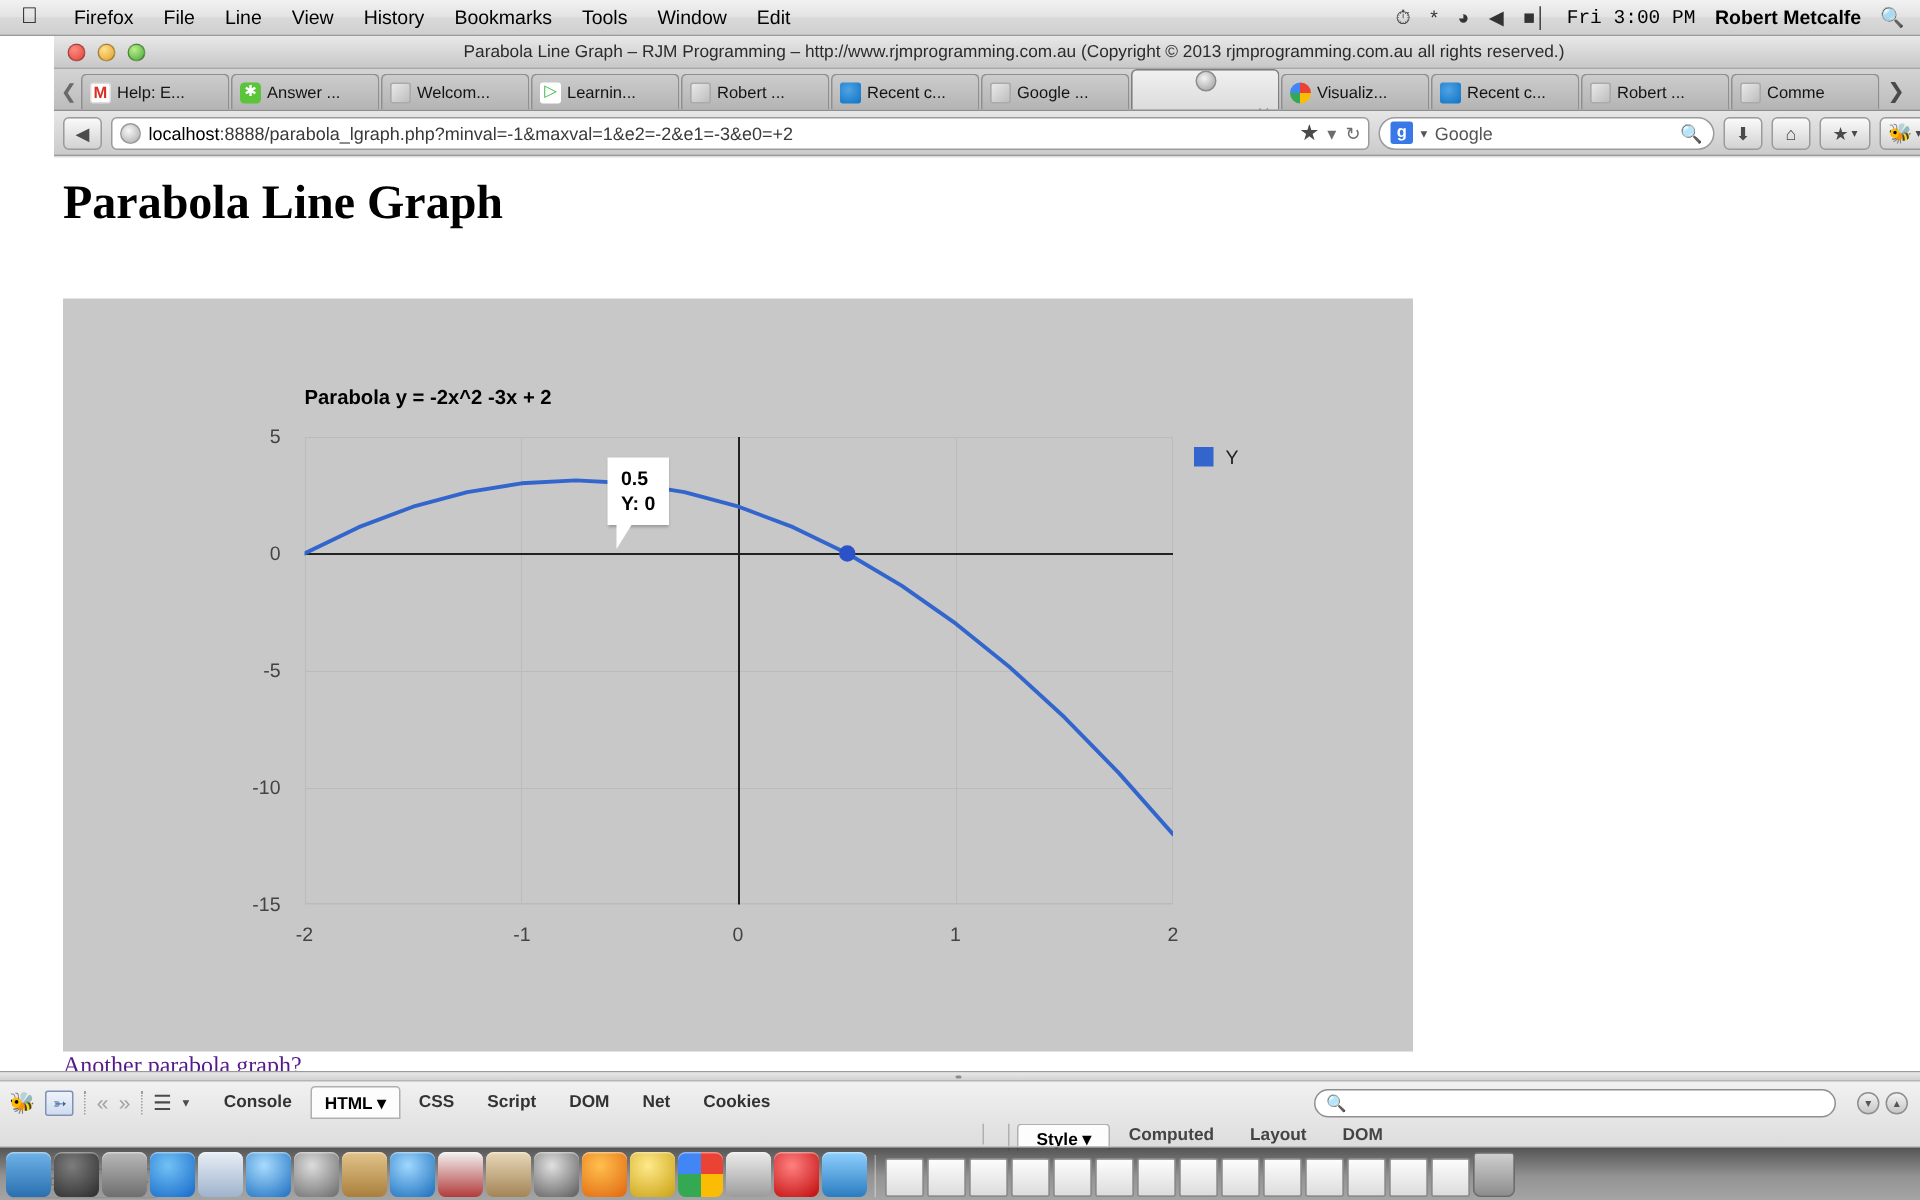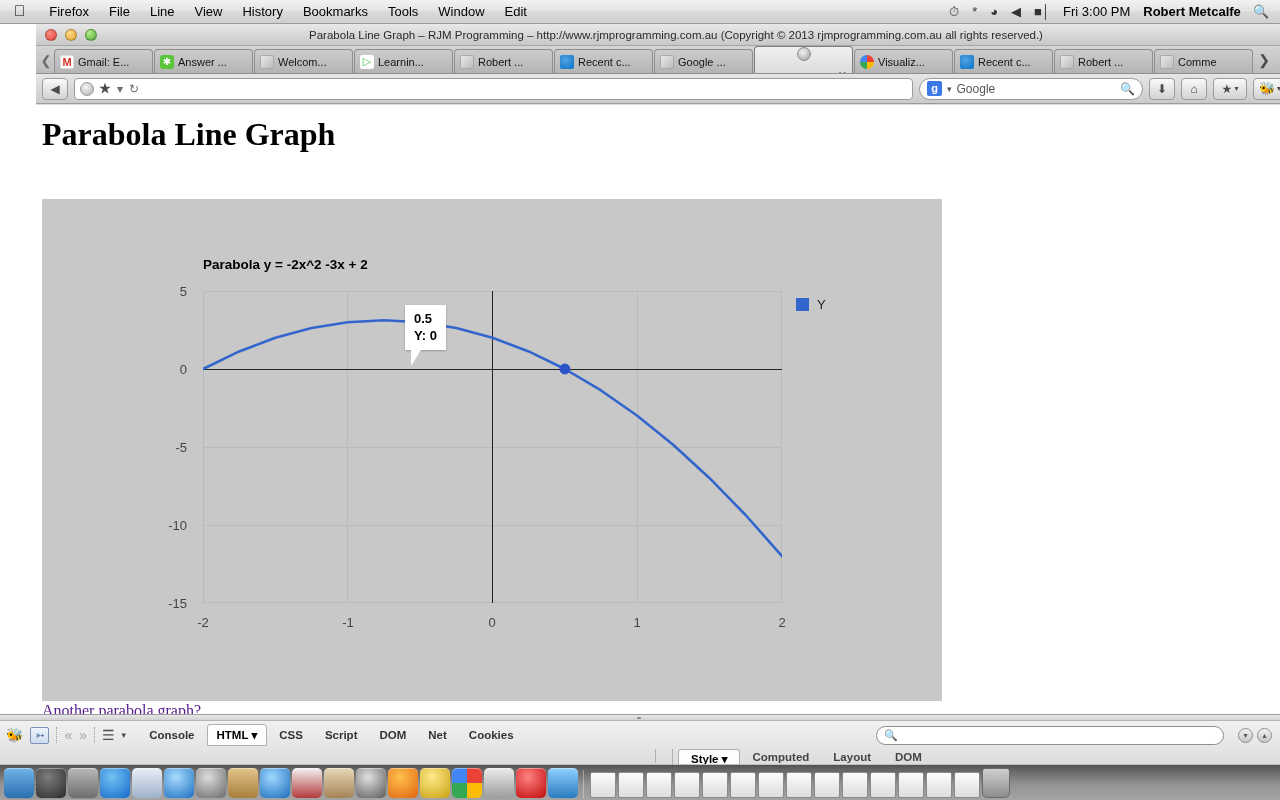--- a/index.html
+++ b/index.html
@@ -23,21 +23,21 @@
     margin: 0 14px 0 14px; font-size: 15px; line-height: 1;
     position: relative; top: -1px;
   }
   .menubar-item { padding: 0 10px; white-space: nowrap; }
   .menubar-item.app-name { font-weight: normal; }
   .menubar-right {
     margin-left: auto; display: flex; align-items: center;
     padding-right: 10px; gap: 13px; font-size: 13px;
   }
   .mb-ico { font-size: 13px; color: #333; line-height: 1; }
-  .mb-clock { white-space: nowrap; }
+  .mb-clock { white-space: nowrap; font-family: Liberation Mono, monospace; }
   .mb-user { font-weight: bold; white-space: nowrap; }
 
   
   .window {
     position: absolute; top: 24px; left: 0; width: 1280px; height: 690px;
     background: #dcdcdc;
     margin-left: 36px;
   }
   .titlebar {
     height: 22px; width: 100%;
@@ -351,21 +351,21 @@
     <span class="title-text">Parabola Line Graph – RJM Programming – http://www.rjmprogramming.com.au (Copyright © 2013 rjmprogramming.com.au all rights reserved.)</span>
     <span class="title-resize">↗</span>
   </div>
 
   <div class="tabstrip">
     <span class="tab-scroll">❮</span>
     <div class="tabs">
 
       <div class="tab">
         <span class="tab-favicon fav-gmail">M</span>
-        <span class="tab-label">Gmail: E...</span>
+        <span class="tab-label">Help: E...</span>
       </div>
       <div class="tab">
         <span class="tab-favicon fav-green">✱</span>
         <span class="tab-label">Answer ...</span>
       </div>
       <div class="tab">
         <span class="tab-favicon fav-generic"></span>
         <span class="tab-label">Welcom...</span>
       </div>
       <div class="tab">
@@ -409,20 +409,21 @@
     </div>
     <span class="tab-ctrl">❯</span>
     <span class="tab-ctrl">+</span>
     <span class="tab-ctrl">▾</span>
   </div>
 
   <div class="navbar">
     <span class="nav-back">◀</span>
     <div class="urlbar">
       <span class="url-favicon"></span>
+      <span class="url-text"><span class="url-host">localhost</span><span class="url-rest">:8888/parabola_lgraph.php?minval=-1&amp;maxval=1&amp;e2=-2&amp;e1=-3&amp;e0=+2</span></span>
       <span class="url-icons">
         <span class="bm-star"></span>
         <span>▾</span>
         <span>↻</span>
       </span>
     </div>
     <div class="searchbar">
       <span class="goog-badge">g</span>
       <span style="font-size:9px;color:#555;">▾</span>
       <span class="search-placeholder">Google</span>

